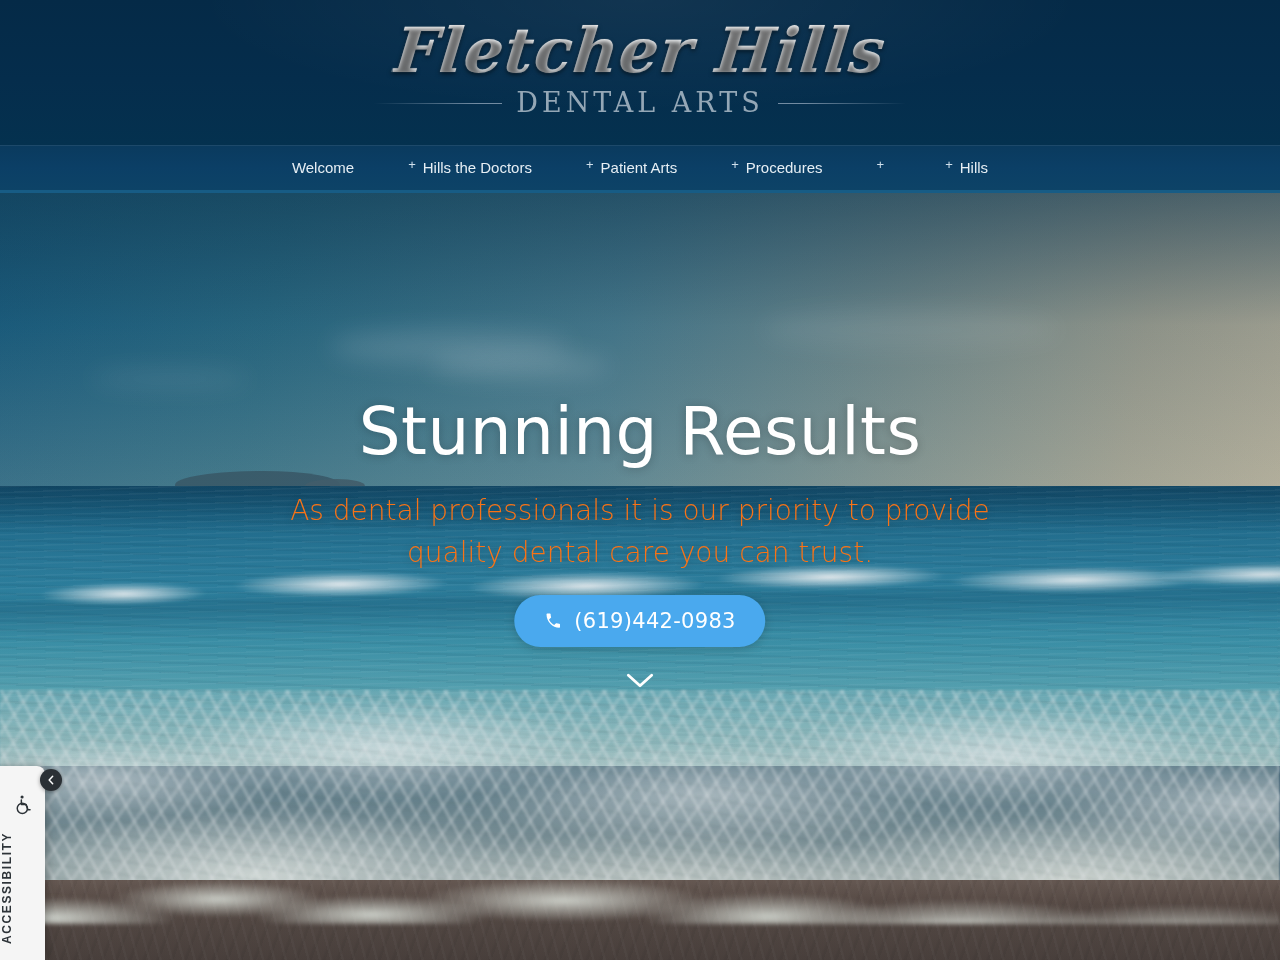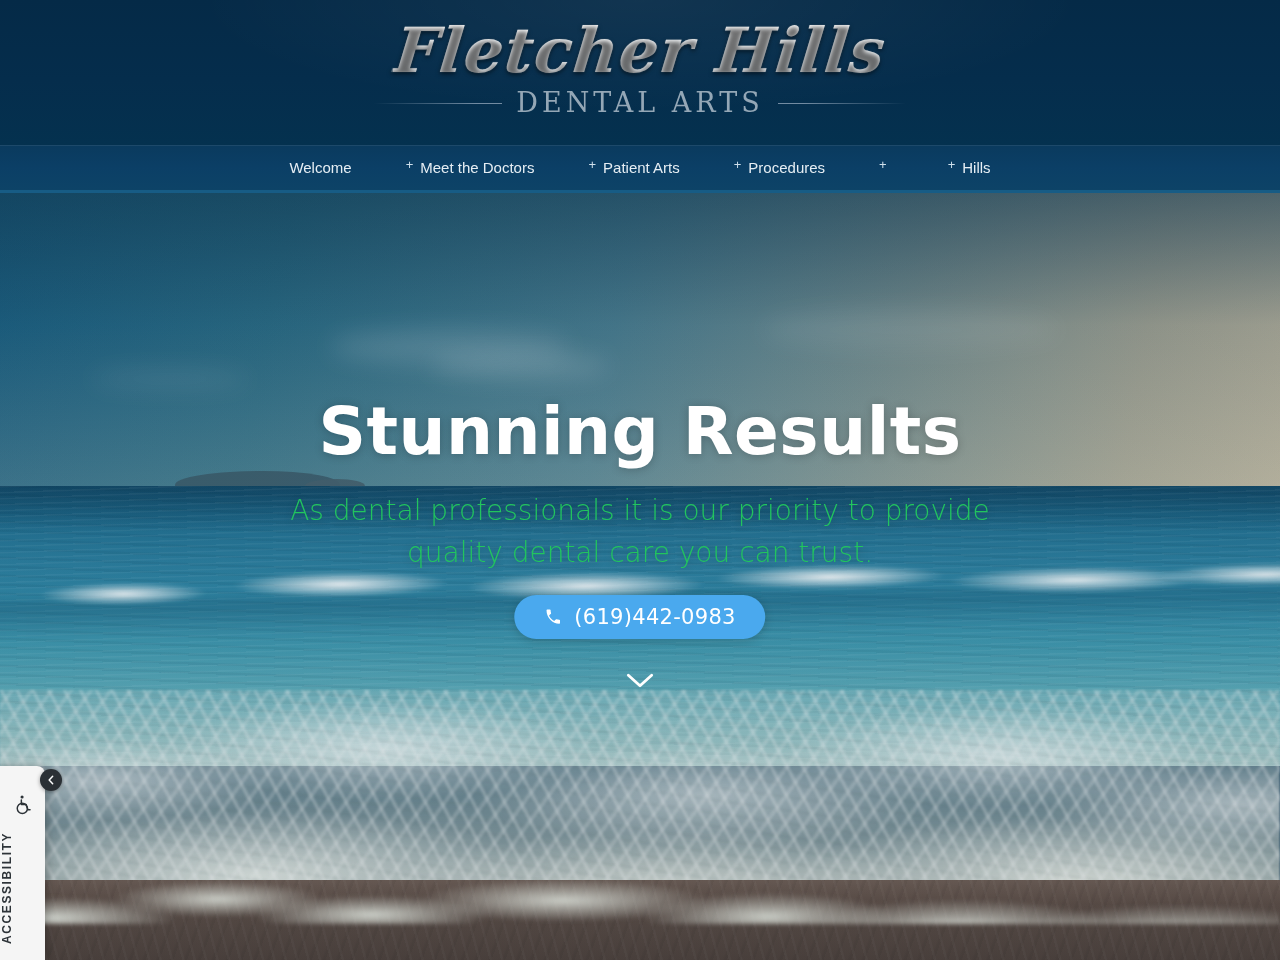--- a/index.html
+++ b/index.html
@@ -315,52 +315,52 @@
     z-index: 20;
     text-align: center;
   }
   .hero-title {
     position: absolute;
     top: 205px;
     left: 0;
     width: 1280px;
     margin: 0;
     font-family: "DejaVu Sans", sans-serif;
-    font-weight: 700;
+    font-weight: 400;
     font-size: 66px;
     line-height: 74px;
     letter-spacing: 0.5px;
     color: #ffffff;
     text-shadow: 0 1px 10px rgba(0,0,0,0.22);
   }
   .hero-sub {
     position: absolute;
     top: 300px;
     left: 50%;
     transform: translateX(-50%);
     width: 790px;
     margin: 0;
     font-family: "DejaVu Sans", sans-serif;
     font-weight: 300;
     font-size: 28px;
     line-height: 42px;
-    color: #22c55e;
+    color: #f97316;
     text-shadow: 0 1px 8px rgba(0,0,0,0.28);
   }
   .phone-button {
     position: absolute;
     top: 405px;
     left: 50%;
     transform: translateX(-50%);
     display: inline-flex;
     align-items: center;
     justify-content: center;
     gap: 12px;
     min-width: 232px;
-    height: 44px;
+    height: 52px;
     padding: 0 30px;
     border: none;
     border-radius: 26px;
     background: #4aa9ee;
     color: #ffffff;
     font-family: "DejaVu Sans", sans-serif;
     font-size: 21px;
     font-weight: 400;
     letter-spacing: 0.3px;
     cursor: pointer;
@@ -455,21 +455,21 @@
     </div>
   </header>
 
   <nav class="main-nav">
     <ul class="nav-list">
       <li class="nav-item">
         <span>Welcome</span>
       </li>
       <li class="nav-item">
         <span class="nav-plus">+</span>
-        <span>Meet the Doctors</span>
+        <span>Hills the Doctors</span>
       </li>
       <li class="nav-item">
         <span class="nav-plus">+</span>
         <span>Patient Arts</span>
       </li>
       <li class="nav-item">
         <span class="nav-plus">+</span>
         <span>Procedures</span>
       </li>
       <li class="nav-item">

